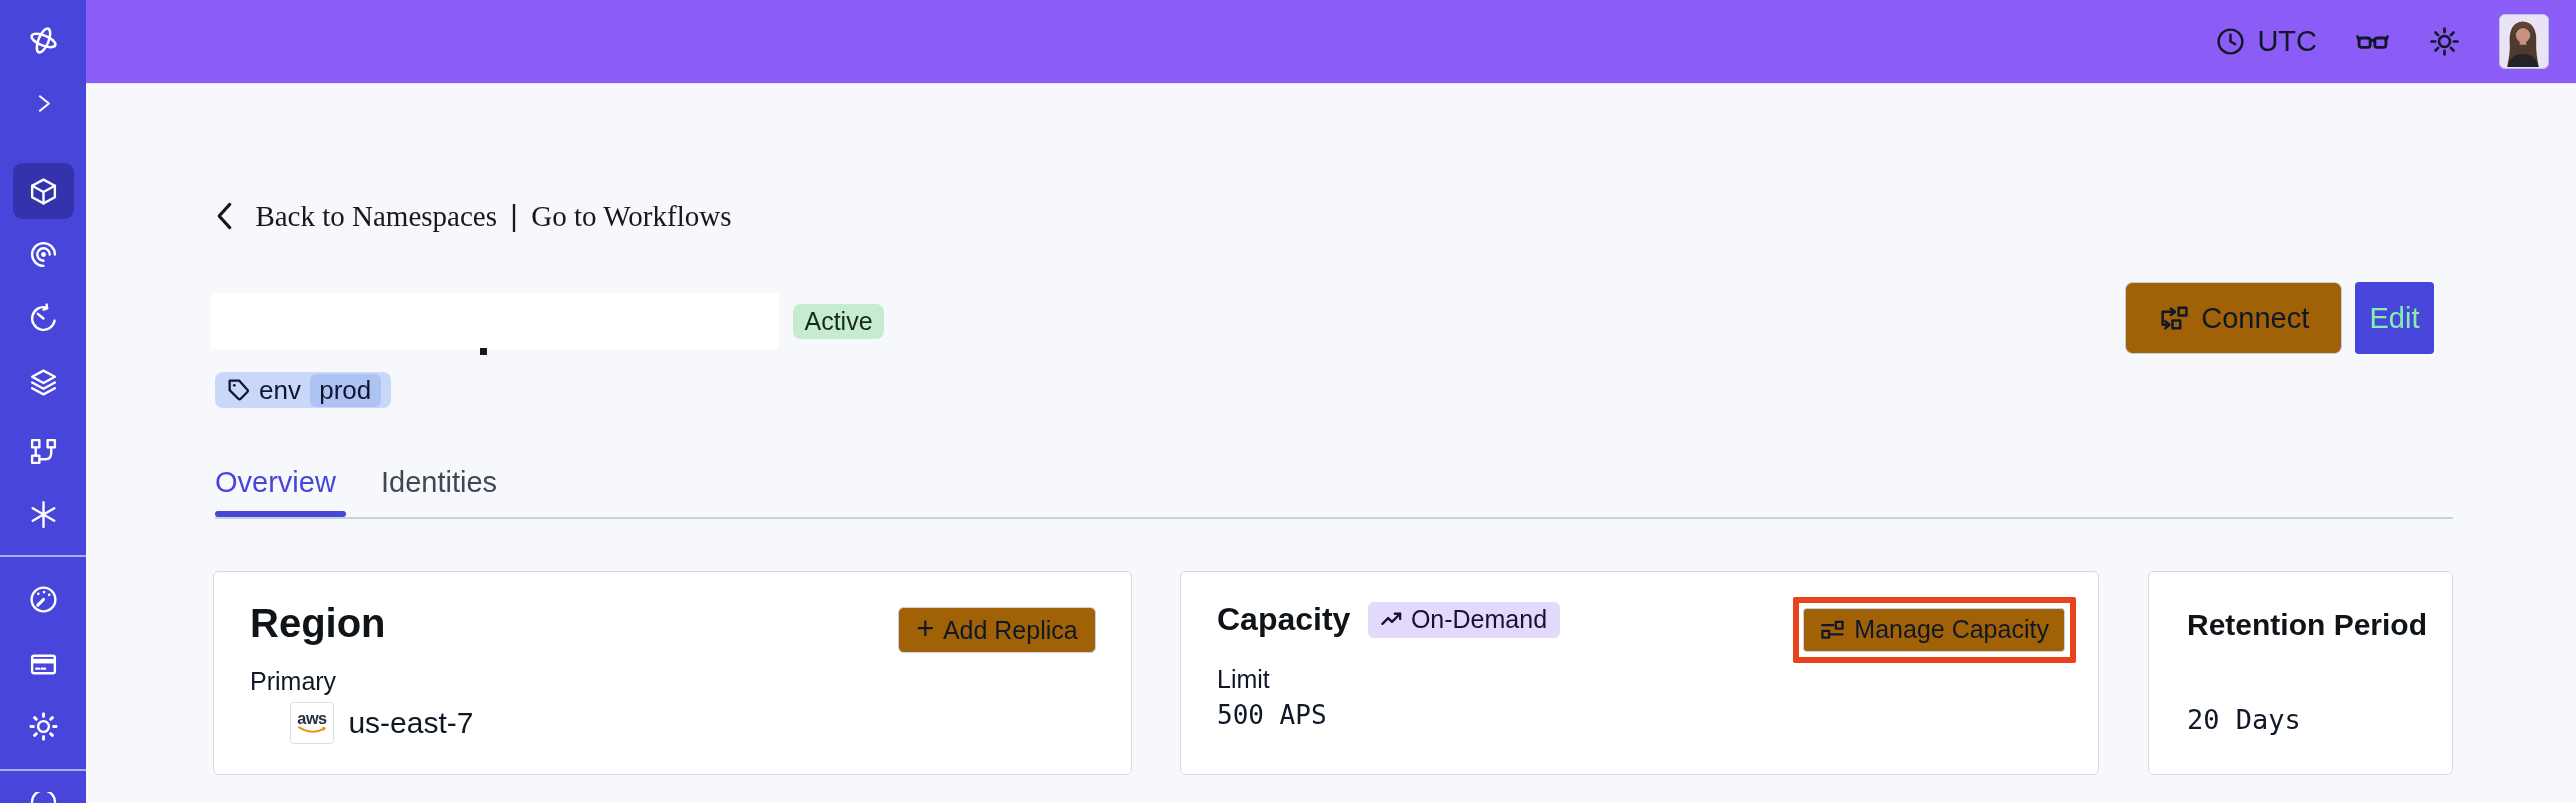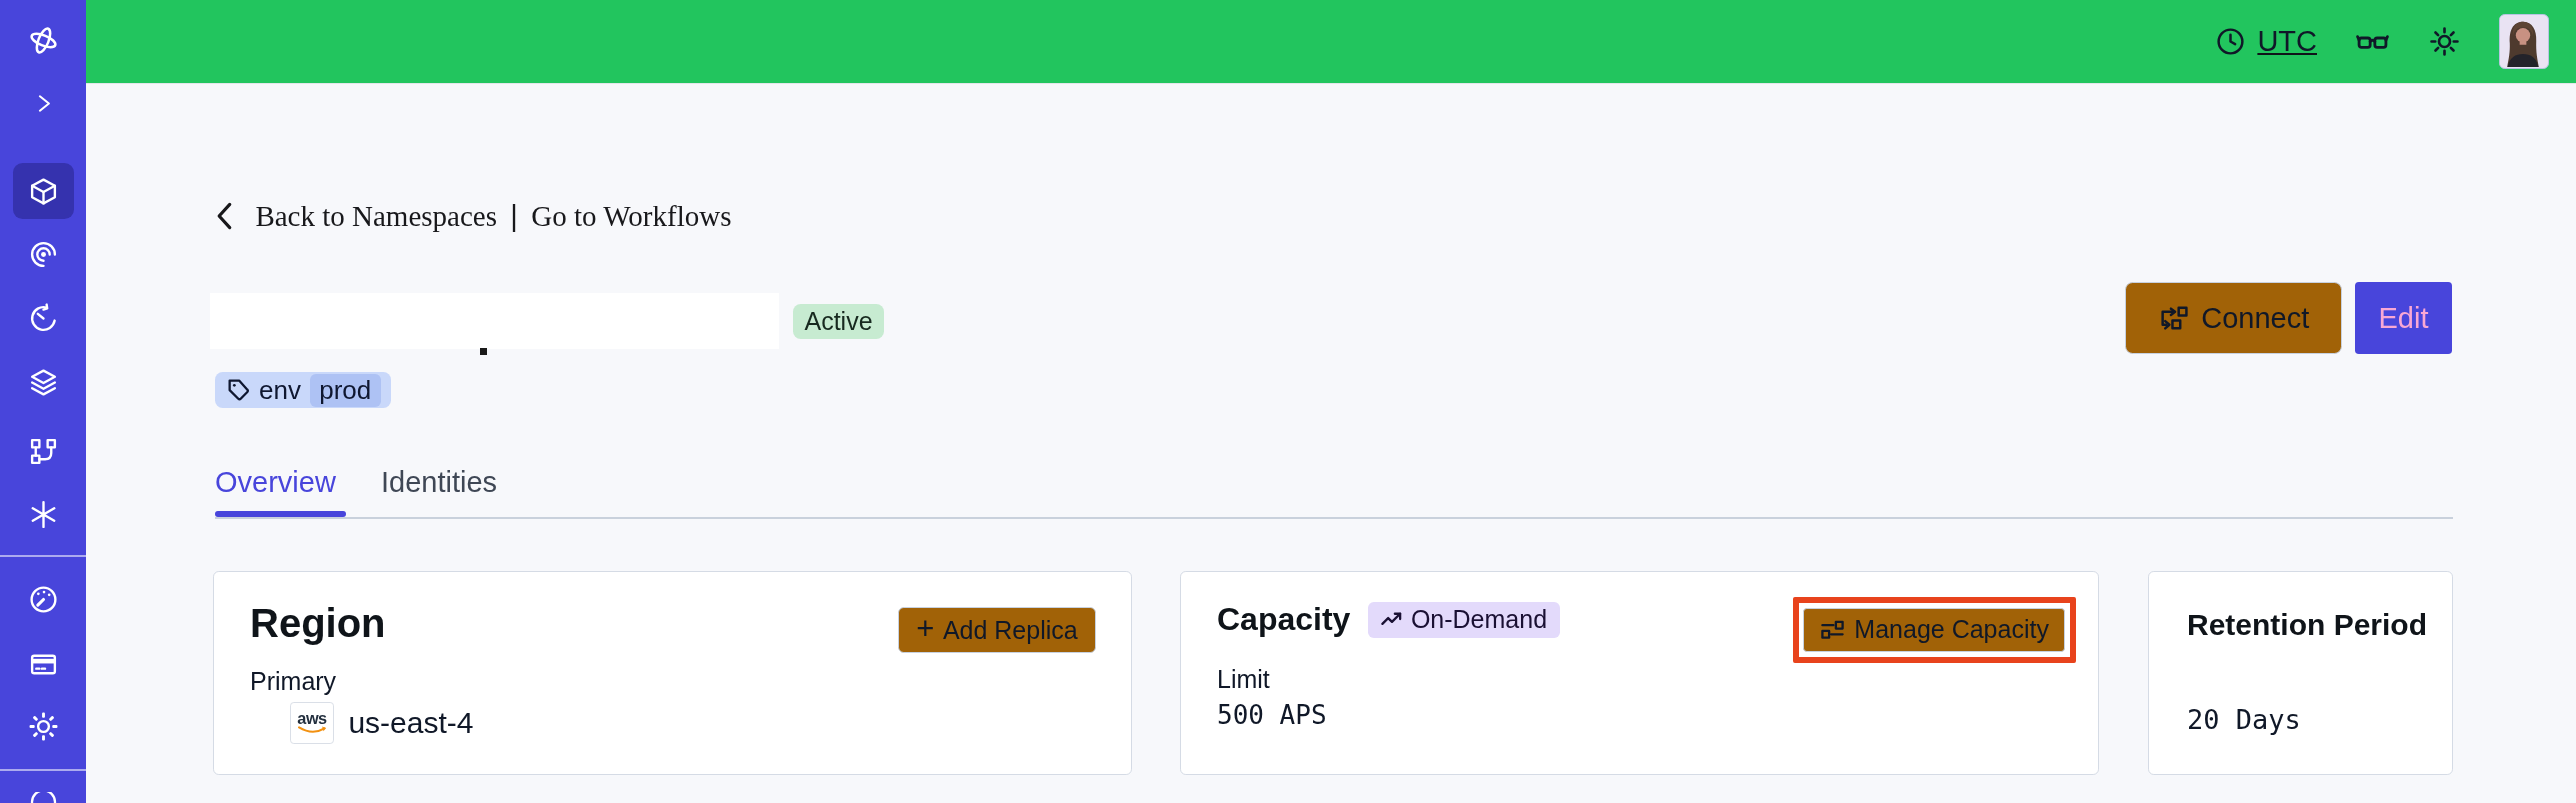--- a/index.html
+++ b/index.html
@@ -25,22 +25,22 @@
 
   
   #sidebar{position:absolute;left:0;top:0;width:86px;height:804px;background:var(--sidebar-bg);z-index:5;}
   .nav{position:absolute;left:20px;width:46px;height:46px;border:none;background:transparent;
        display:flex;align-items:center;justify-content:center;cursor:pointer;padding:0;}
   .nav svg{stroke:#fff;fill:none;stroke-width:2.3;stroke-linecap:round;stroke-linejoin:round;}
   .active-pill{position:absolute;left:12.5px;top:163px;width:61px;height:56px;border-radius:9.6px;background:rgba(10,8,70,0.30);}
   .sb-divider{position:absolute;left:0;width:86px;height:1.9px;background:rgba(255,255,255,0.55);}
 
   
-  #topbar{position:absolute;left:86px;top:0;right:0;height:84px;background:#22c55e;border-bottom:1.9px solid #E3E6EA;
-          display:flex;align-items:center;justify-content:flex-end;gap:38px;padding-right:27px;z-index:4;text-decoration:underline;}
+  #topbar{position:absolute;left:86px;top:0;right:0;height:84px;background:#8b5cf6;border-bottom:1.9px solid #E3E6EA;
+          display:flex;align-items:center;justify-content:flex-end;gap:38px;padding-right:27px;z-index:4;}
   .tb-btn{display:flex;align-items:center;gap:11.5px;border:none;background:transparent;cursor:pointer;
           font-family:"Liberation Sans",sans-serif;font-size:29px;color:#101828;padding:0;}
   .tb-btn svg{stroke:#101828;fill:none;stroke-width:2.4;stroke-linecap:round;stroke-linejoin:round;}
   #avatar{width:50px;height:55px;border:1.9px solid #B7C4E2;border-radius:5.8px;overflow:hidden;background:#E9E3F3;padding:0;cursor:pointer;}
 
   
   #breadcrumb{position:absolute;left:209px;top:198px;display:flex;align-items:center;gap:13.4px;}
   #breadcrumb .crumb{font-size:29px;font-weight:500;color:#18181B;text-decoration:none;cursor:pointer;background:none;border:none;font-family:Liberation Serif, serif;}
   #breadcrumb .sep{font-size:29px;color:#18181B;font-weight:400;}
   .back-btn{border:none;background:transparent;cursor:pointer;padding:0;display:flex;align-items:center;}
@@ -54,22 +54,22 @@
   #tag-badge{left:215px;top:372px;height:36px;padding:0 10.5px;border-radius:7.7px;background:var(--tag-bg);
              display:flex;align-items:center;gap:8.6px;font-size:26px;color:#0F1730;}
   #tag-badge svg{stroke:#0F1730;fill:none;stroke-width:2.2;stroke-linecap:round;stroke-linejoin:round;}
   #tag-chip{background:var(--tag-chip-bg);border-radius:5.8px;height:33px;display:flex;align-items:center;padding:0 9.6px;}
 
   
   .btn-outline{background:#a16207;border:1.9px solid #C7D1E0;display:flex;align-items:center;justify-content:center;
                cursor:pointer;font-family:"Liberation Sans",sans-serif;color:#101828;}
   .btn-outline svg{stroke:#101828;fill:none;stroke-width:2.4;stroke-linecap:round;stroke-linejoin:round;}
   #connect-btn{left:2125px;top:282px;width:217px;height:72px;border-radius:7.7px;font-size:29px;font-weight:500;gap:12.5px;}
-  #edit-btn{left:2355px;top:282px;width:97px;height:72px;border-radius:3.8px;border:none;background:var(--accent);
-            color:#f9a8d4;font-size:29px;display:flex;align-items:center;justify-content:center;cursor:pointer;
+  #edit-btn{left:2355px;top:282px;width:79px;height:72px;border-radius:3.8px;border:none;background:var(--accent);
+            color:#86efac;font-size:29px;display:flex;align-items:center;justify-content:center;cursor:pointer;
             font-family:"Liberation Sans",sans-serif;}
 
   
   .tab{position:absolute;top:466px;border:none;background:transparent;cursor:pointer;font-family:"Liberation Sans",sans-serif;
        font-size:29px;font-weight:500;padding:0;}
   #tab-overview{left:215px;color:var(--accent);}
   #tab-identities{left:381px;color:#3F4755;}
   #tab-underline{left:215px;top:511px;width:131px;height:5.8px;border-radius:2.9px;background:var(--accent);}
   #tab-divider{left:215px;top:517px;width:2238px;height:1.9px;background:#C9D1DC;}
 
@@ -294,21 +294,21 @@
       </button>
       <div class="small-label" style="left:36px;top:95px">Primary</div>
       <div id="region-row">
         <span id="aws-badge">
           <span class="aws-word">aws</span>
           <svg width="31" height="9.6" viewBox="0 0 32 10">
             <path d="M2 1.5 Q16 10 28.5 2.5" stroke="#F29111" stroke-width="2.2" fill="none" stroke-linecap="round"></path>
             <path d="M26 0.5 L30 2 L27.5 5.5 Z" fill="#F29111"></path>
           </svg>
         </span>
-        <span id="region-value">us-east-4</span>
+        <span id="region-value">us-east-7</span>
       </div>
     </section>
 
     <section class="card" id="card-capacity">
       <div id="manage-annotation">
         <button class="btn-outline" id="manage-btn">
           <svg width="25" height="25" viewBox="0 0 26 26">
             <path d="M2.5 8.5 H14"></path>
             <rect x="16.5" y="5" width="7" height="7"></rect>
             <rect x="2.5" y="14.5" width="7" height="7"></rect>

